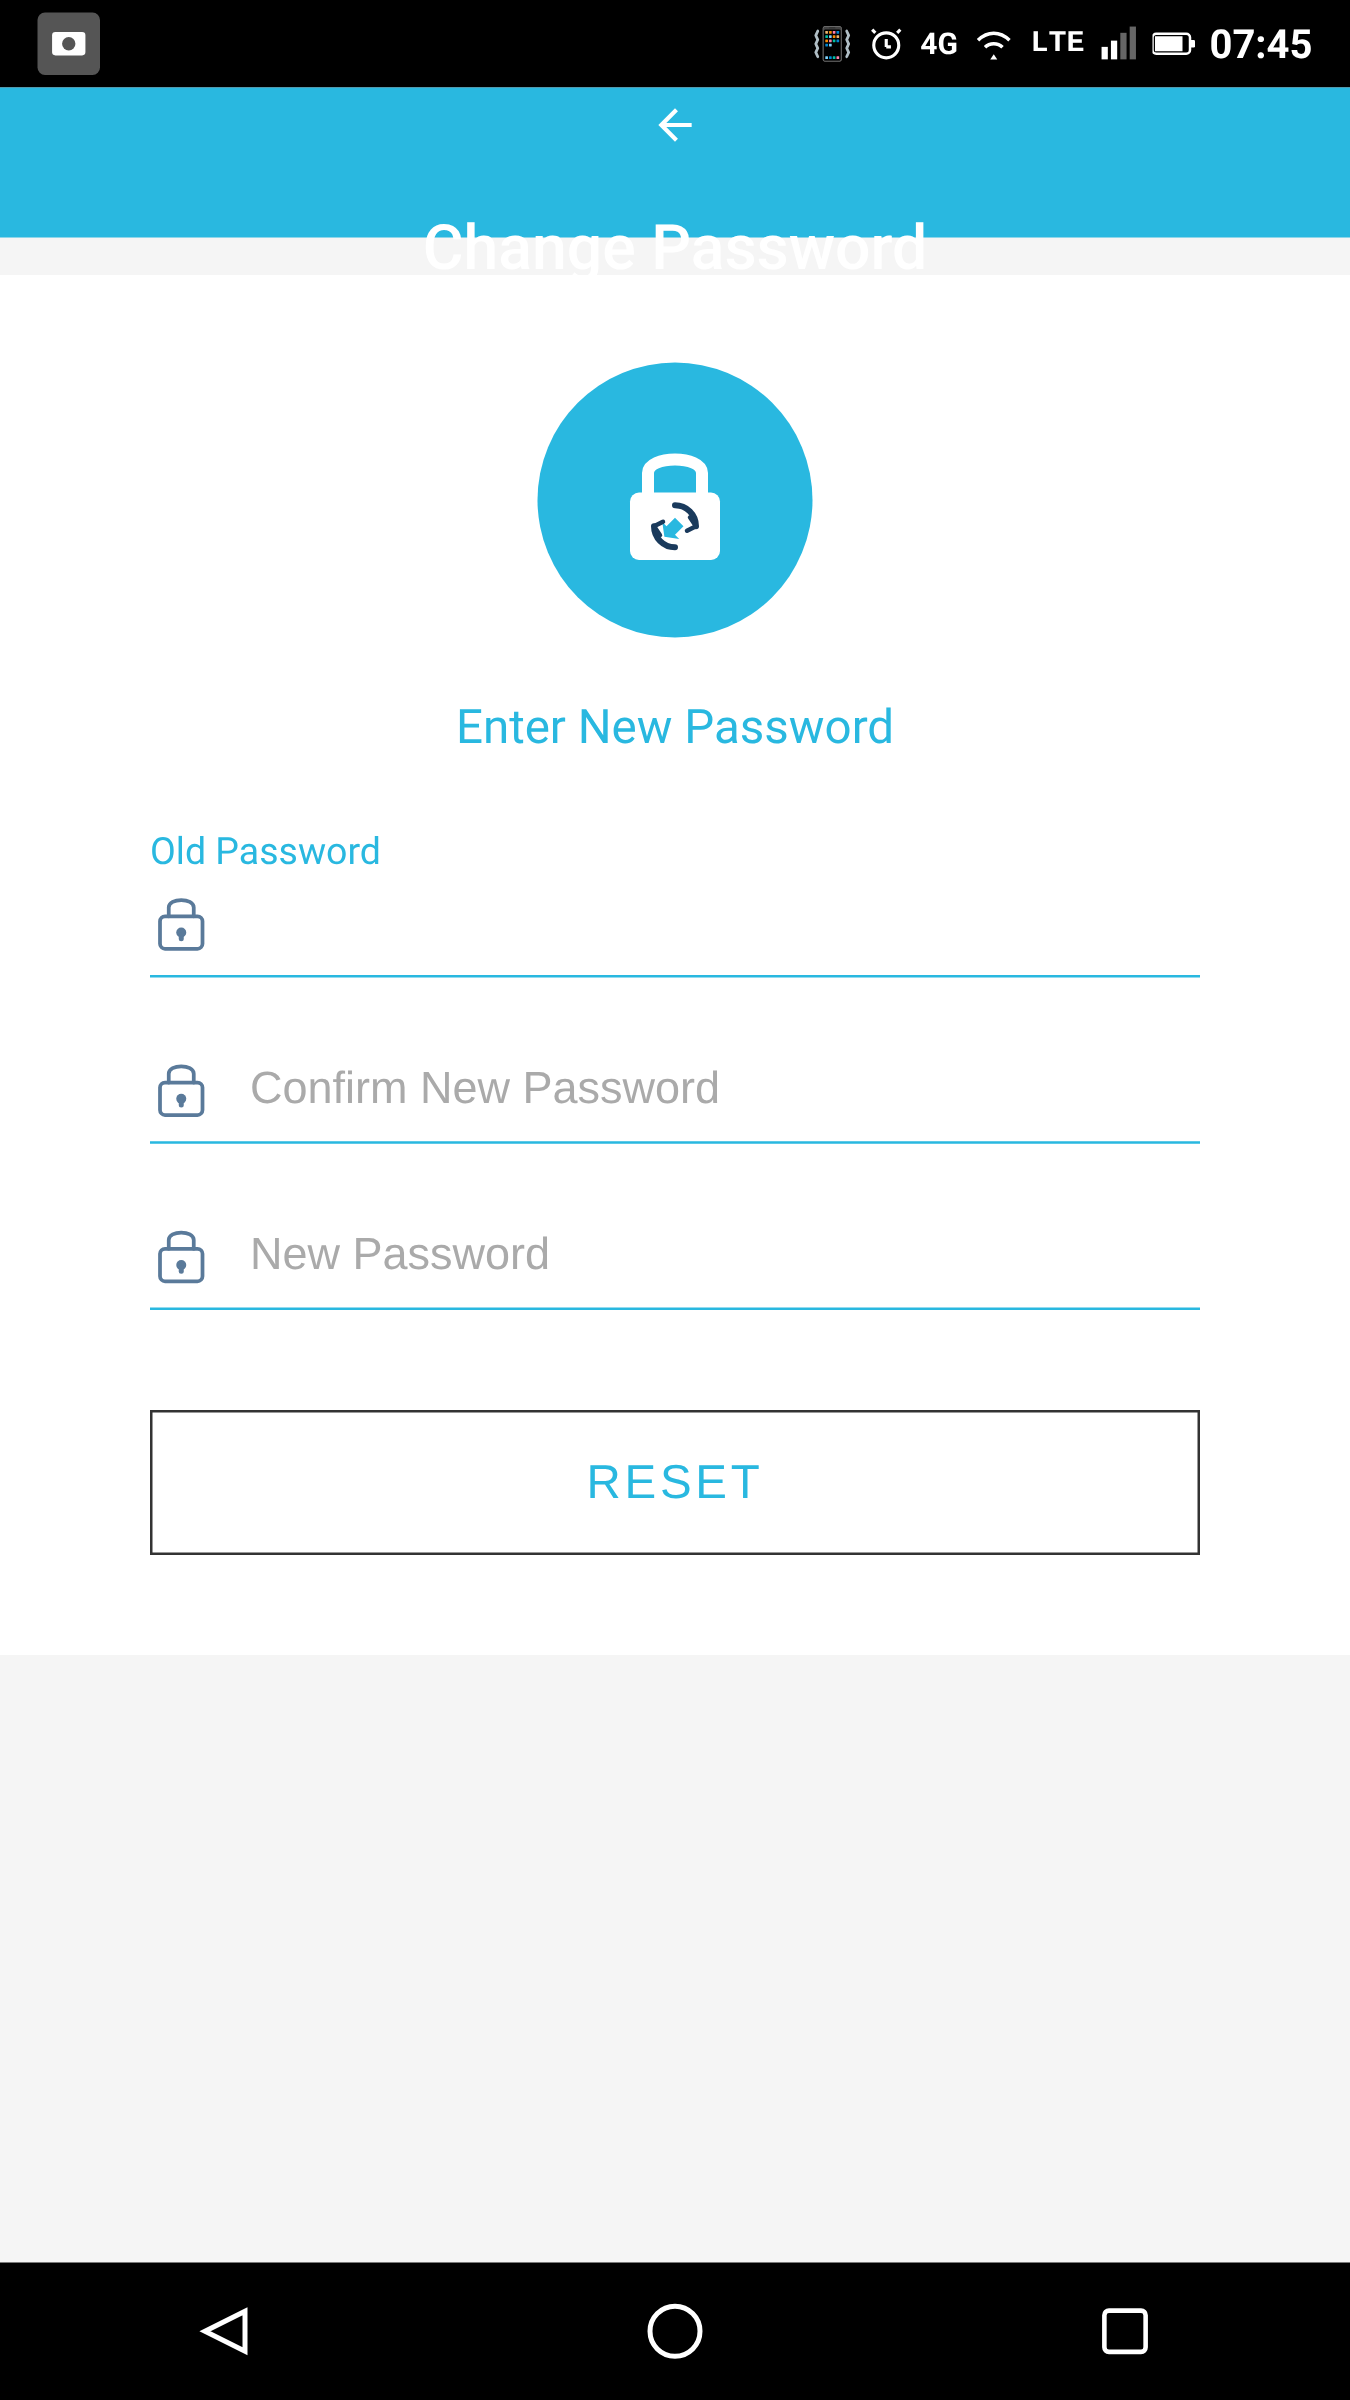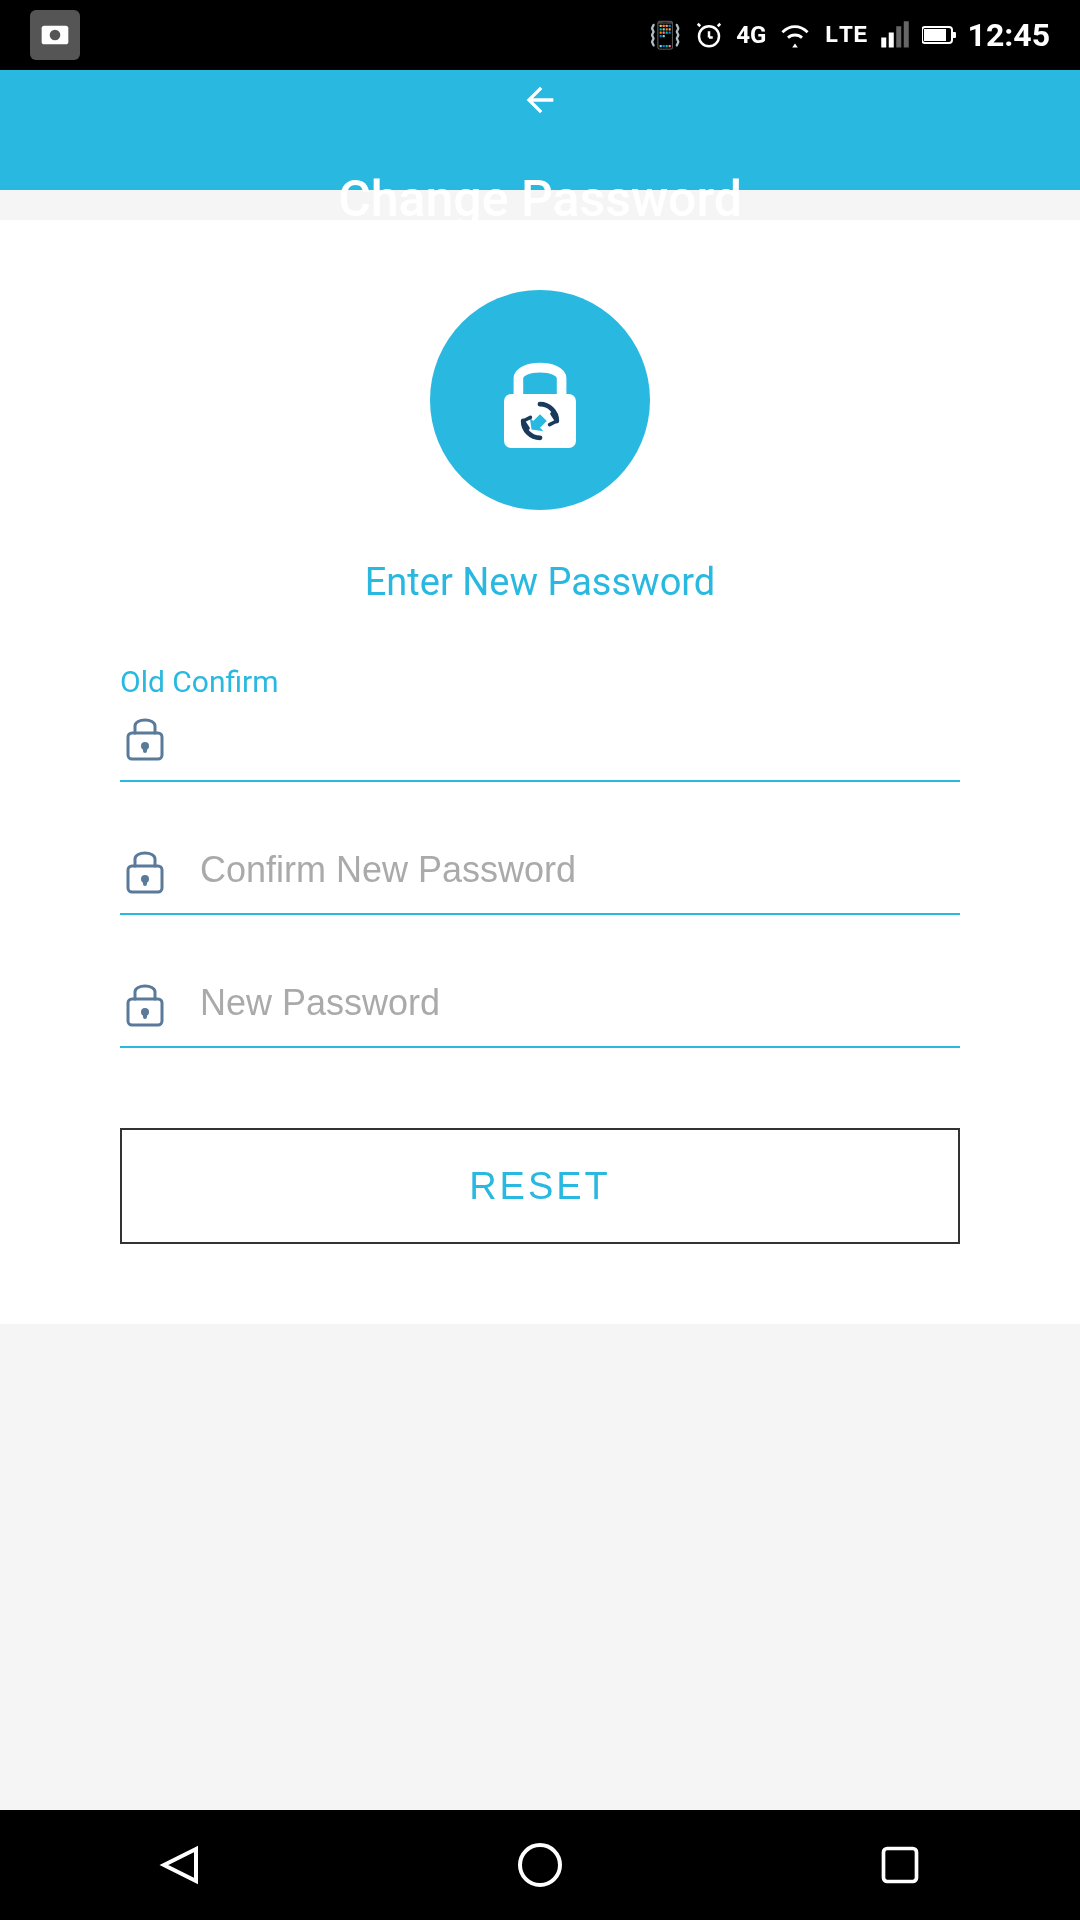--- a/index.html
+++ b/index.html
@@ -259,21 +259,21 @@
     </span>
 
     <span>
       <svg width="34" height="20" viewBox="0 0 34 20" fill="none">
         <rect x="0" y="2" width="30" height="16" rx="3" stroke="white" stroke-width="2"></rect>
         <rect x="2" y="4" width="22" height="12" fill="white"></rect>
         <rect x="30" y="7" width="4" height="6" rx="1" fill="white"></rect>
       </svg>
     </span>
 
-    <span class="status-time">12:45</span>
+    <span class="status-time">07:45</span>
   </div>
 </div>
 
 <div class="app-bar">
   <button class="back-button">
     <svg width="40" height="40" viewBox="0 0 24 24" fill="white">
       <path d="M20 11H7.83l5.59-5.59L12 4l-8 8 8 8 1.41-1.41L7.83 13H20v-2z" fill="white"></path>
     </svg>
   </button>
   <span class="app-bar-title">Change Password</span>
@@ -300,21 +300,21 @@
         </g>
       </svg>
     </div>
   </div>
 
   <h2 class="page-title">Enter New Password</h2>
 
   <div class="form-section">
 
     
-    <label class="field-label">Old Confirm</label>
+    <label class="field-label">Old Password</label>
     <div class="input-group active">
       <div class="lock-icon-small">
         <svg width="50" height="55" viewBox="0 0 50 55" fill="none">
           <rect x="8" y="24" width="34" height="26" rx="4" stroke="#5a7a9a" stroke-width="3"></rect>
           <path d="M15 24V17C15 9 35 9 35 17V24" stroke="#5a7a9a" stroke-width="3" fill="none" stroke-linecap="round"></path>
           <circle cx="25" cy="37" r="4" fill="#5a7a9a"></circle>
           <rect x="23" y="37" width="4" height="7" rx="2" fill="#5a7a9a"></rect>
         </svg>
       </div>
       <input class="form-input" type="password" id="old-password" autofocus="" style="">

